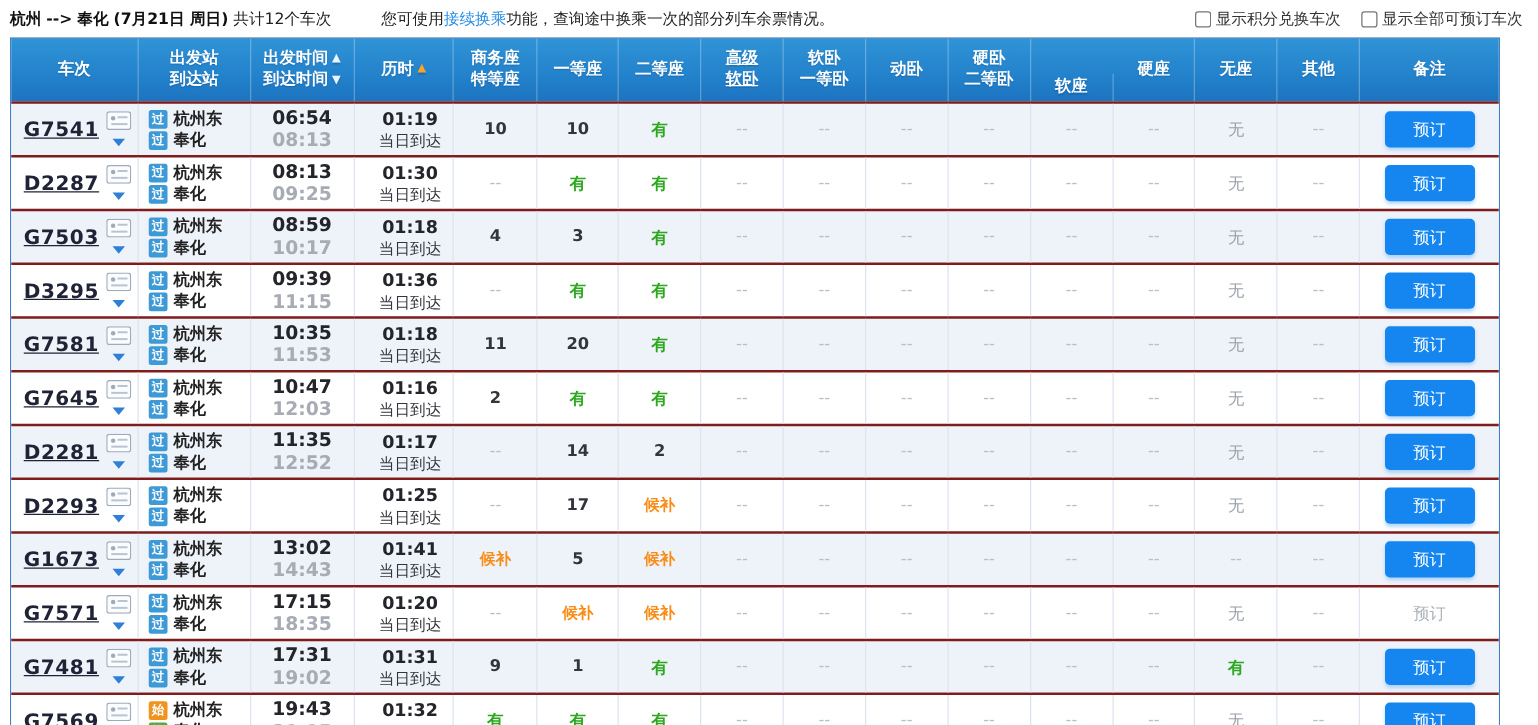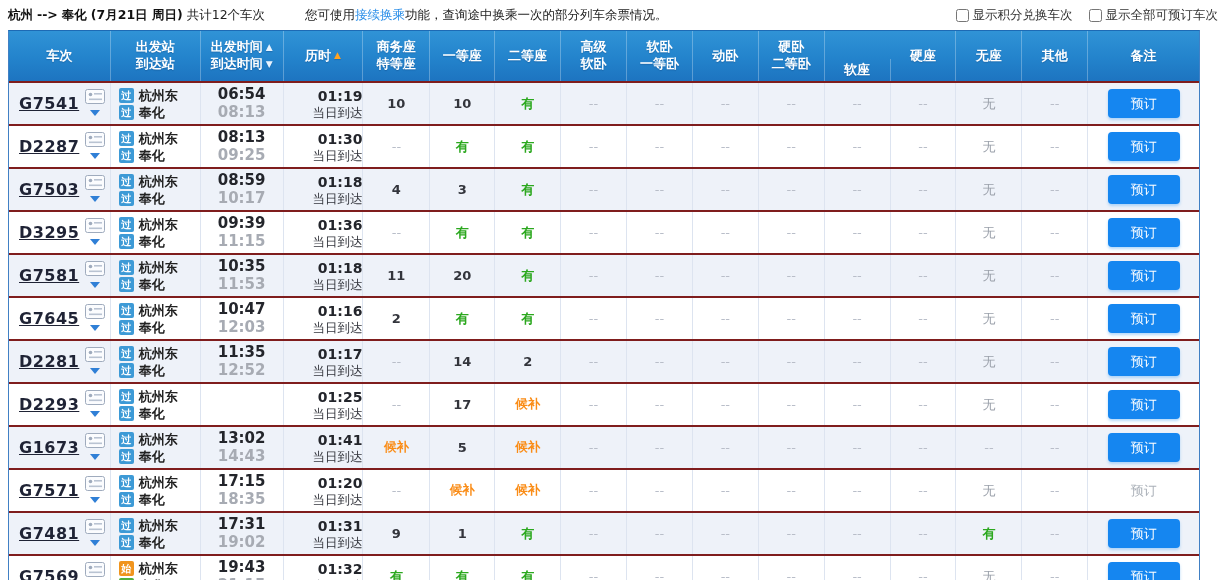--- a/index.html
+++ b/index.html
@@ -74,21 +74,21 @@
     display:flex;align-items:center;justify-content:center;flex:0 0 auto;
   }
   .st-name{font-weight:bold;color:#222;font-size:13px;}
 
   
   .cell.times{gap:1px;}
   .t-dep{font-size:15px;font-weight:bold;color:#23252b;line-height:17px;}
   .t-arr{font-size:15px;font-weight:bold;color:#a7abb3;line-height:17px;}
 
   
-  .cell.dur{align-items:flex-end;padding-left:10px;gap:1px;}
+  .cell.dur{align-items:center;padding-left:10px;gap:1px;}
   .d-val{font-size:14px;font-weight:bold;color:#23252b;line-height:16px;}
   .d-day{font-size:12.5px;color:#33353c;line-height:15px;}
 
   
   .sv{font-weight:bold;color:#33353c;}
   .sv.avail{color:#2ca81f;}
   .sv.wait{color:#fa8c16;font-size:12.5px;}
   .sv.dash{color:#b9bec9;font-weight:normal;}
   .sv.none{color:#9aa0aa;font-weight:normal;}
 
@@ -163,21 +163,21 @@
         <div class="hcell" style="width: 65px;">
           <div class="hline">
             <span>一等座</span>
           </div>
         </div>
         <div class="hcell" style="width: 66px;">
           <div class="hline">
             <span>二等座</span>
           </div>
         </div>
-        <div class="hcell" style="width: 66px;">
+        <div class="hcell" style="width: 66px; text-decoration: underline;">
           <div class="hline">
             <span>高级</span>
           </div>
           <div class="hline">
             <span>软卧</span>
           </div>
         </div>
         <div class="hcell" style="width: 66px;">
           <div class="hline">
             <span>软卧</span>

